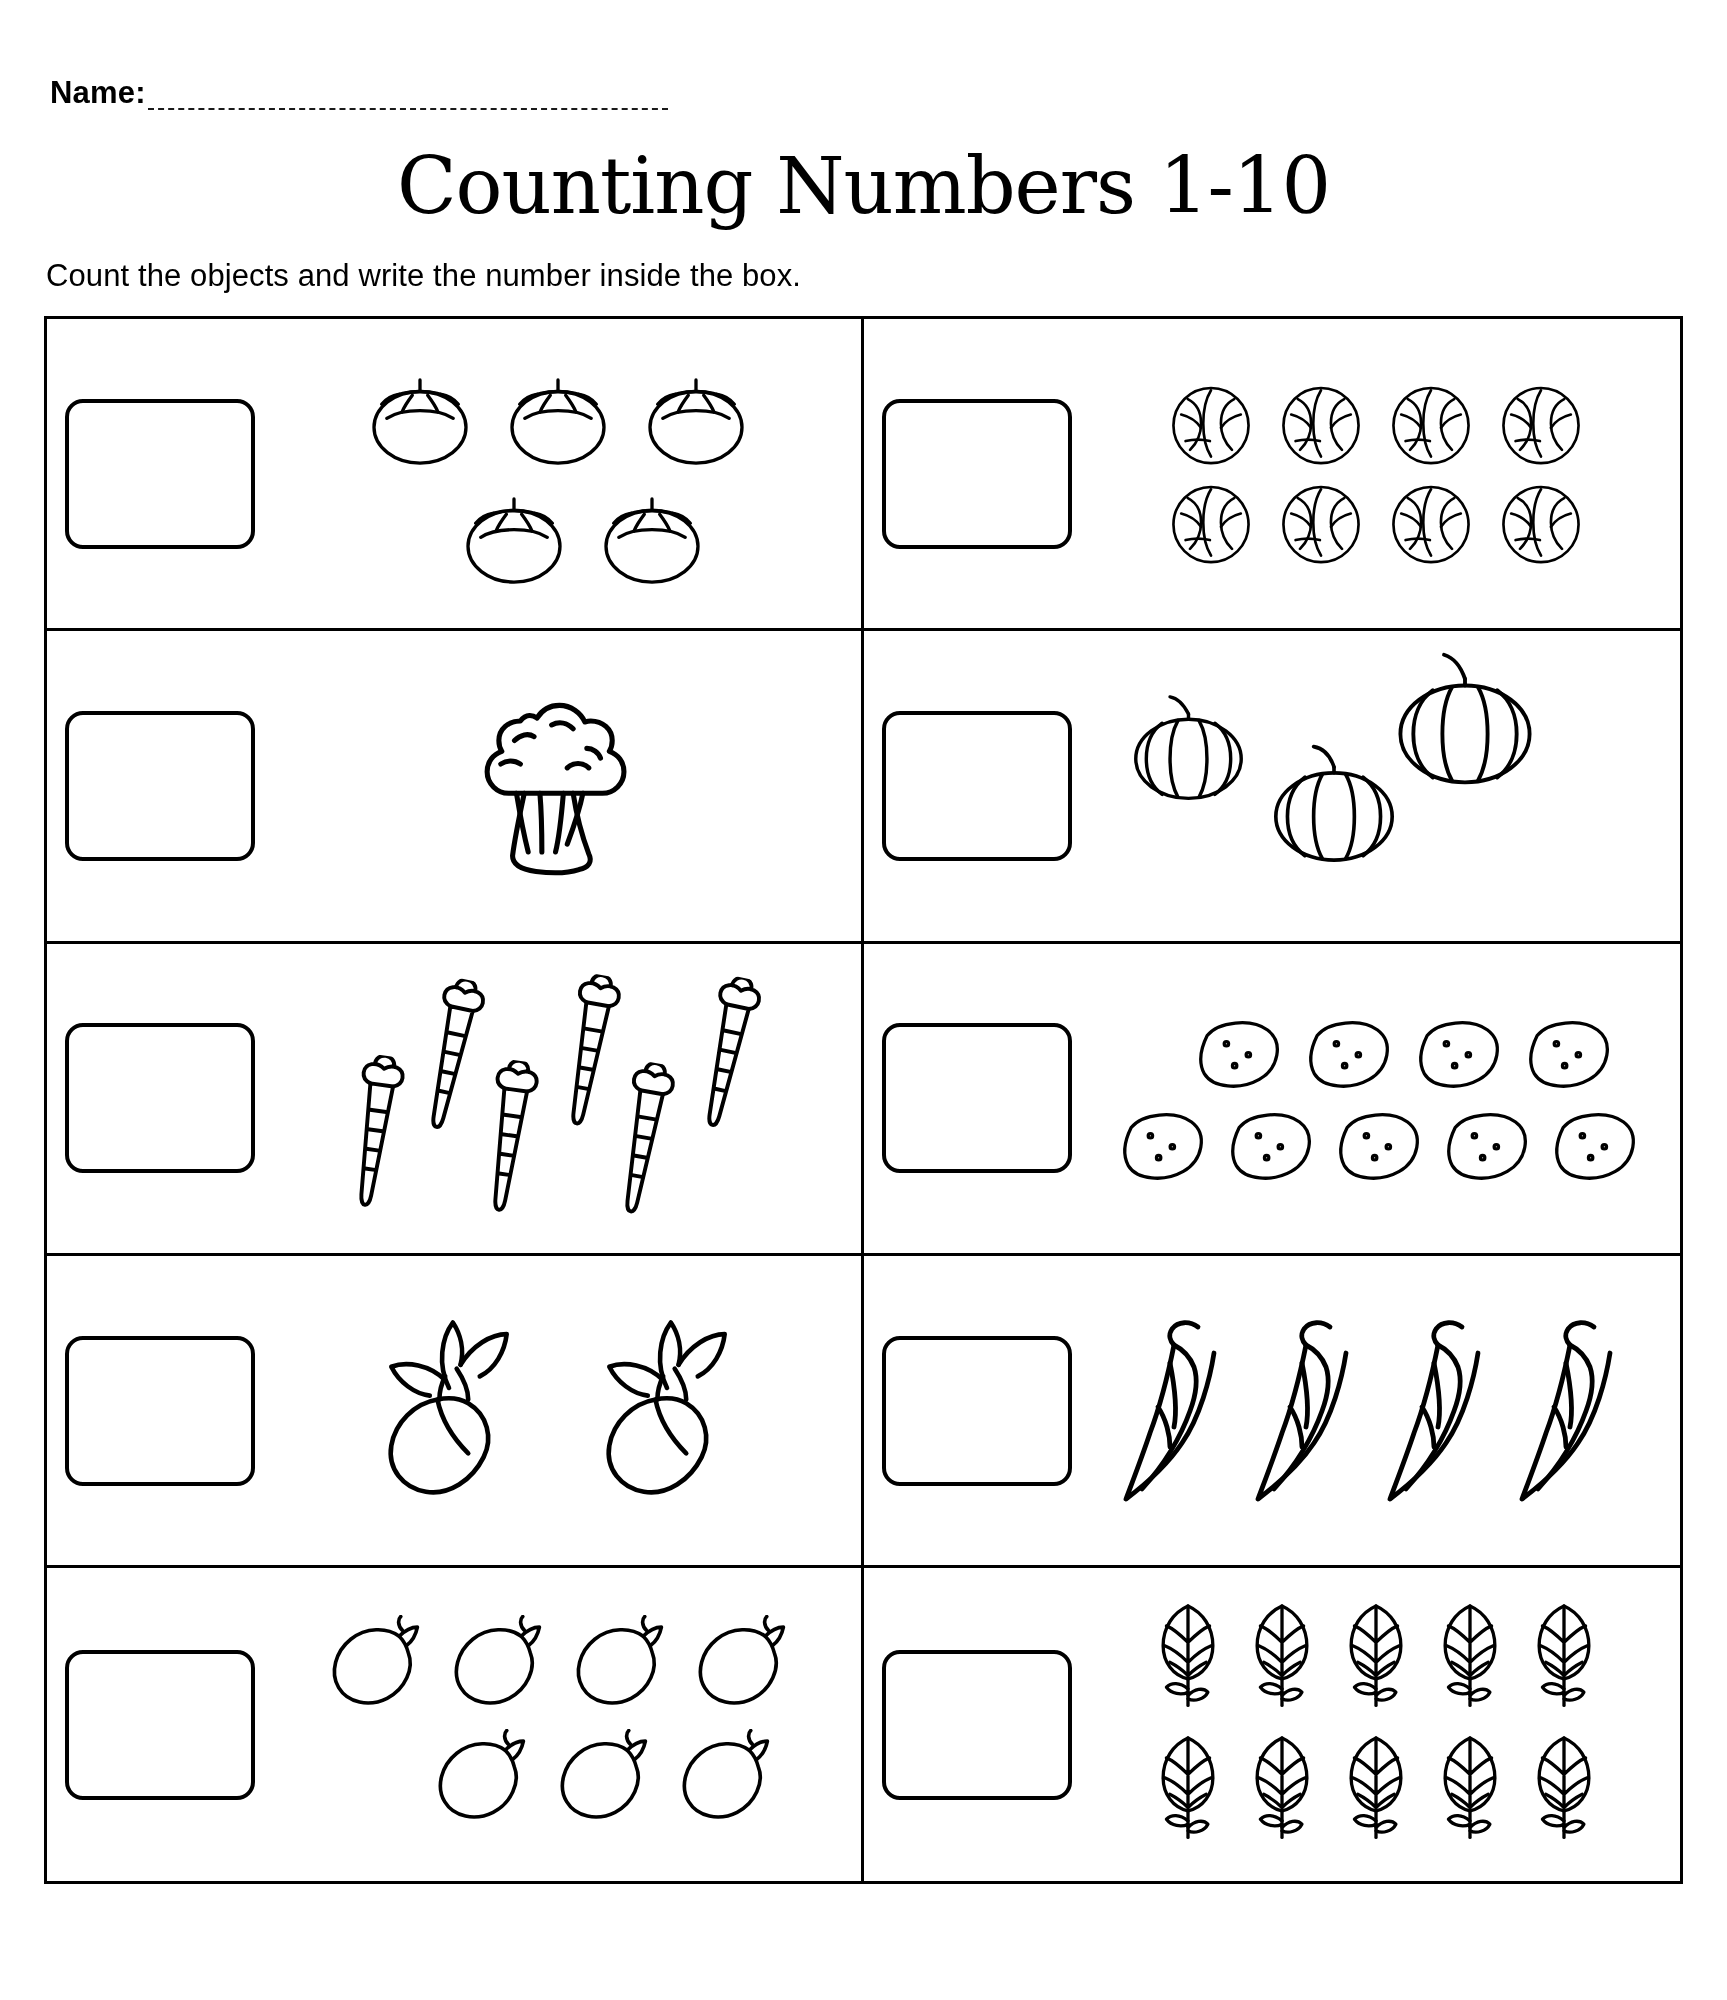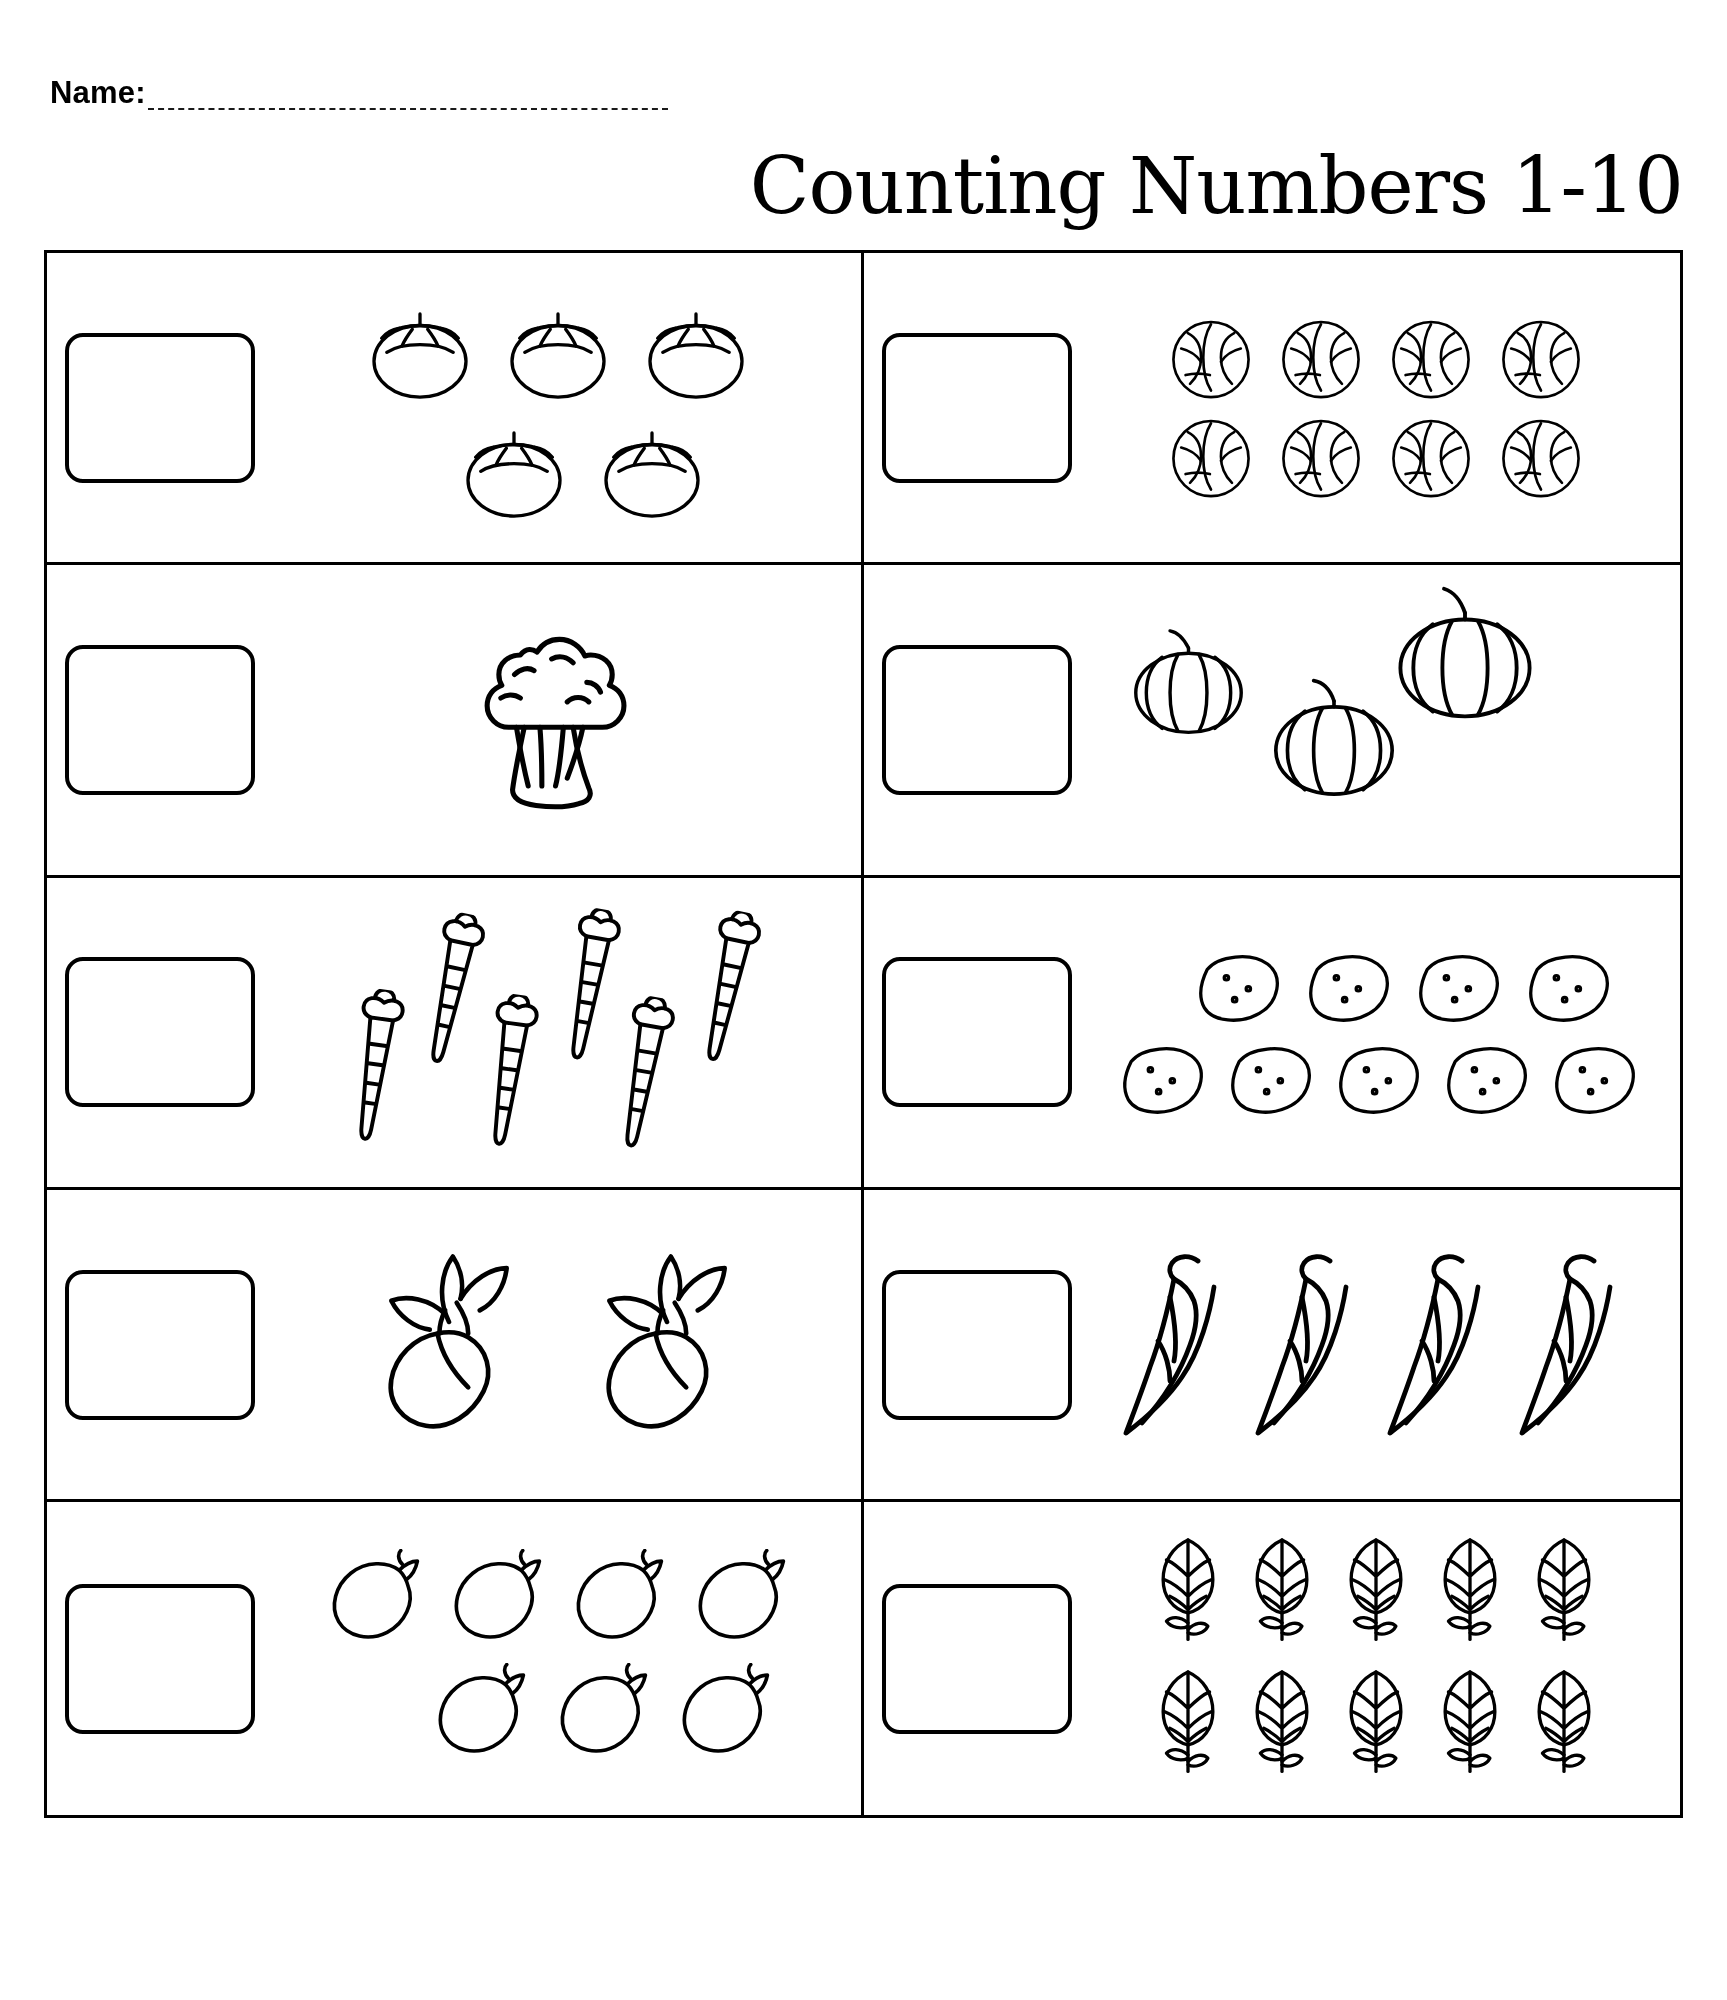--- a/index.html
+++ b/index.html
@@ -46,21 +46,21 @@
   }
   .meta-line {
     flex: 1;
     border-bottom: 2px dashed #1a1a1a;
     height: 14px;
     margin-left: 2px;
     max-width: 520px;
   }
 
   .title {
-    text-align: right;
+    text-align: center;
     font-family: "DejaVu Serif", "Liberation Serif", serif;
     font-weight: 400;
     font-size: 78px;
     line-height: 1.05;
     letter-spacing: -1px;
     margin: 36px 0 0 0;
   }
   .subtitle {
     font-size: 31px;
     margin: 30px 0 0 2px;
@@ -135,20 +135,21 @@
 <div class="page">
 
   <div class="meta-row">
     <div class="meta-field name">
       <span class="meta-label">Name:</span>
       <span class="meta-line"></span>
     </div>
   </div>
 
   <h1 class="title">Counting Numbers 1-10</h1>
+  <p class="subtitle">Count the objects and write the number inside the box.</p>
 
   <div class="grid">
 
     <div class="cell">
       <div class="answer-box"></div>
       <div class="objects">
         <div class="rows-wrap stack-two">
           <div class="row-line">
             <svg class="obj" width="128" height="115" viewBox="0 0 100 90">
                 <g fill="none" stroke="#000" stroke-width="2.6" stroke-linecap="round" stroke-linejoin="round">

